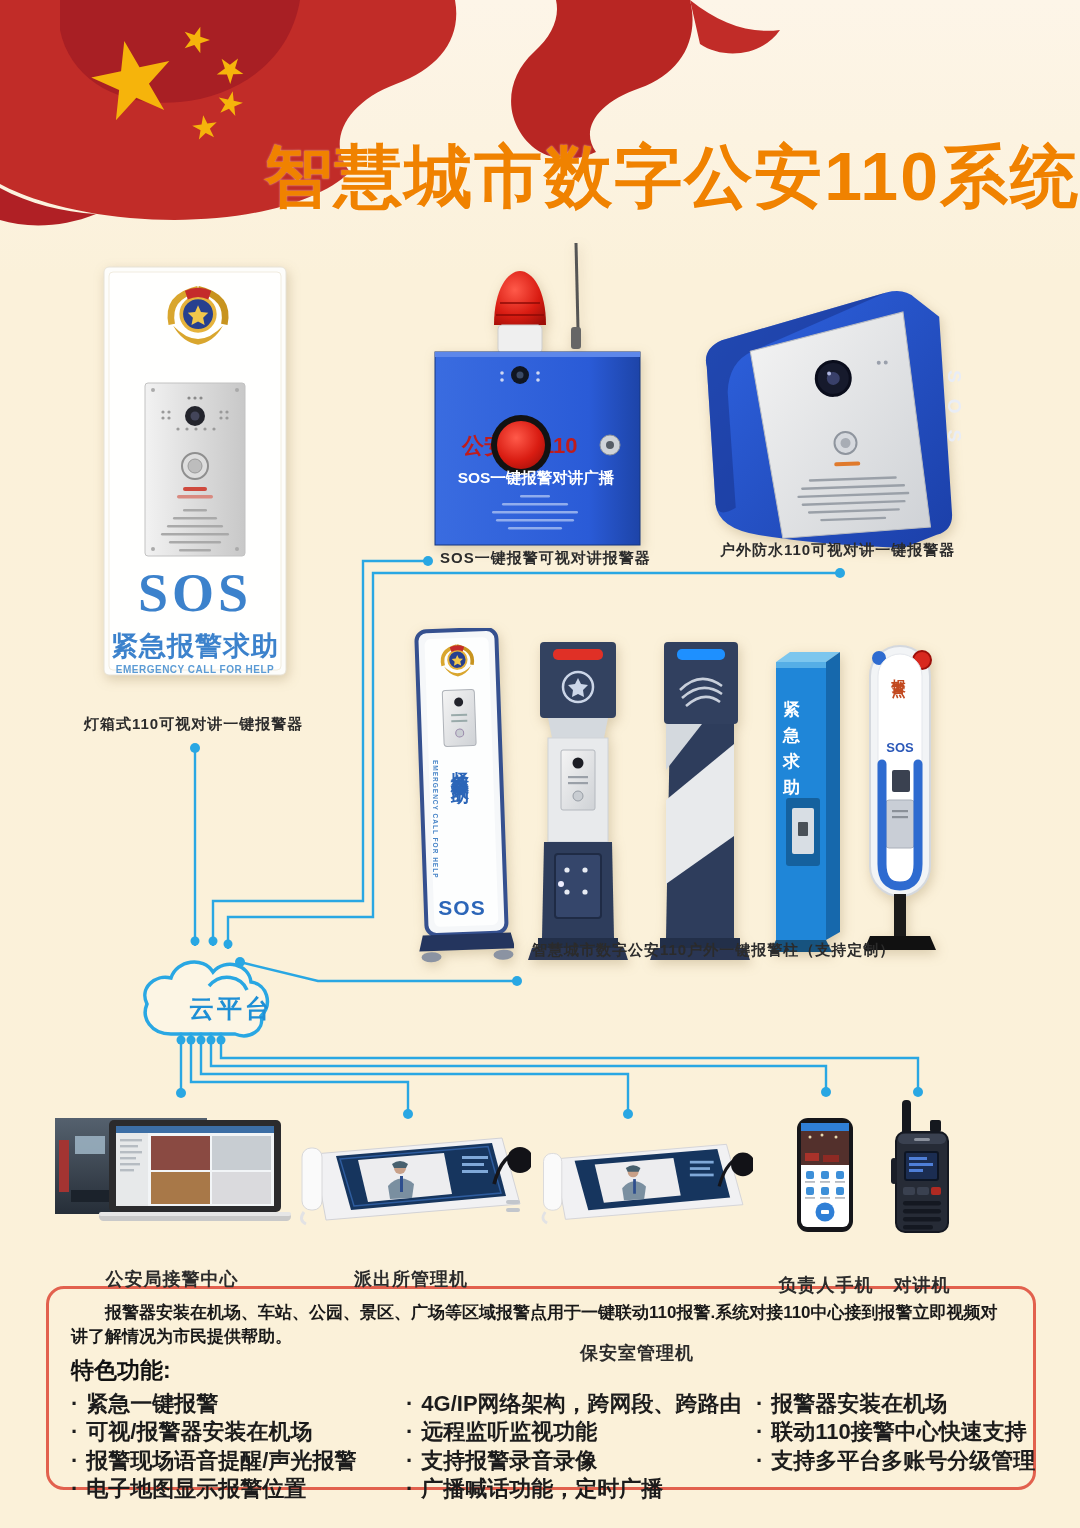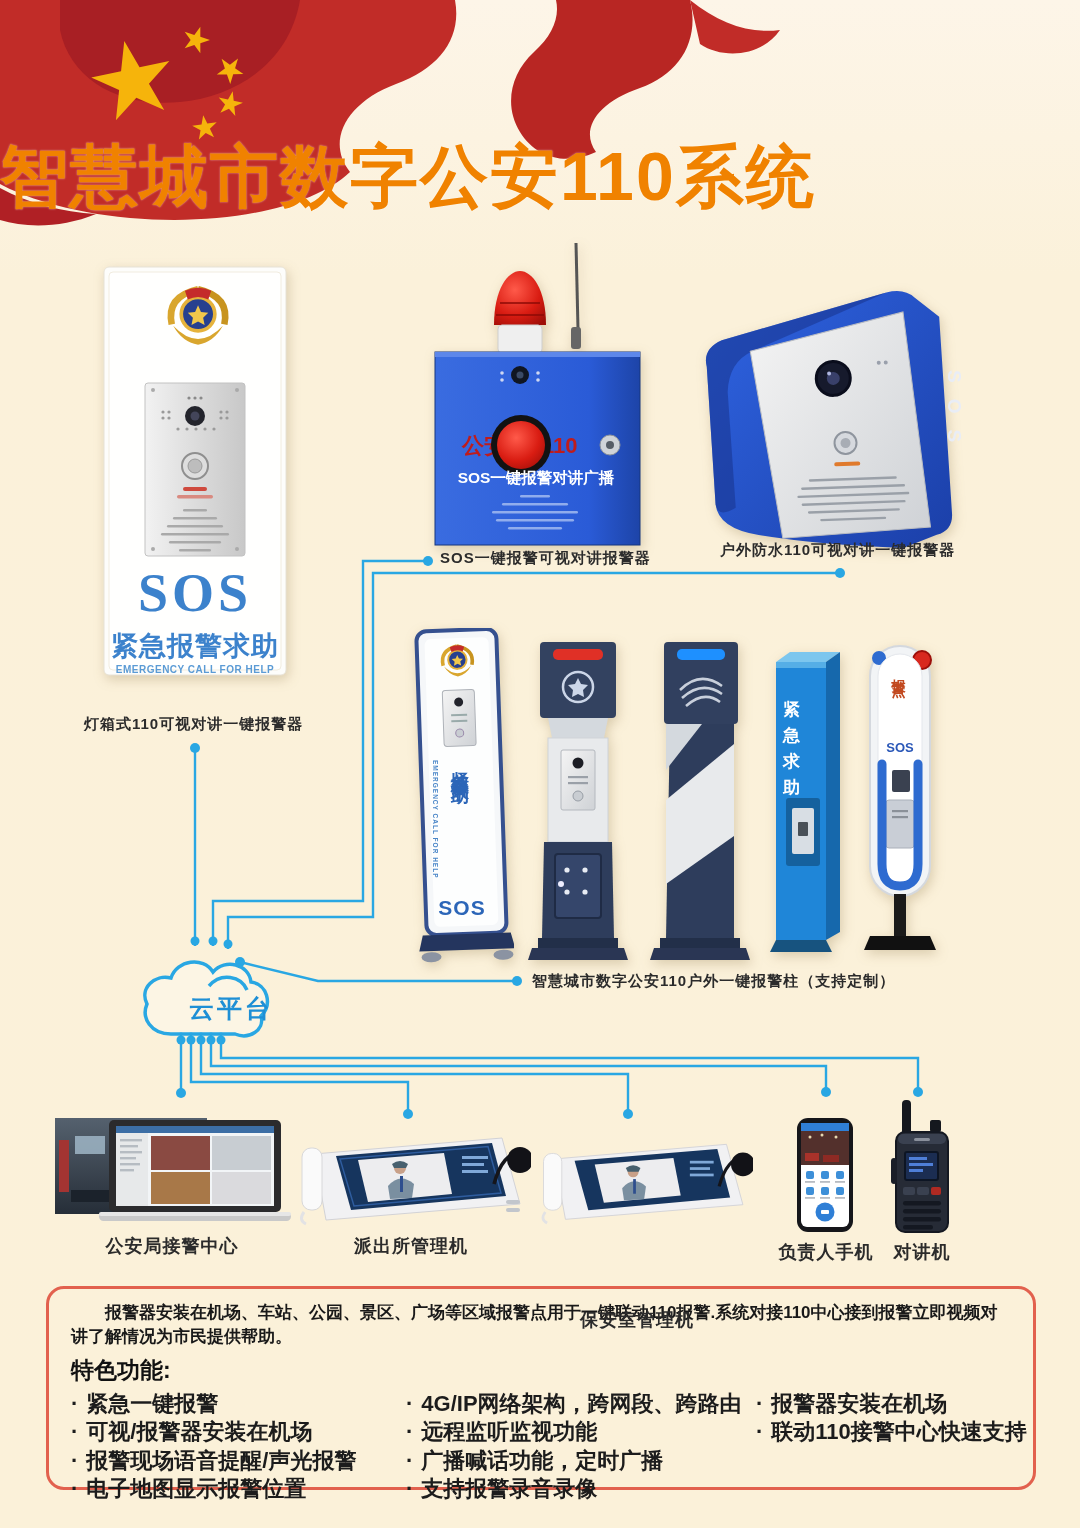--- a/index.html
+++ b/index.html
@@ -6,33 +6,33 @@
   body { background:#e8e0cc; font-family:"Liberation Sans","DejaVu Sans",sans-serif; }
   .page{
     position:relative; width:1080px; height:1528px; margin:0 auto; overflow:hidden;
     background:linear-gradient(180deg,#fdf5e8 0%,#fbf1da 18%,#fbf1d9 100%);
   }
   .abs{ position:absolute; }
   svg{ display:block; }
 
   
   .title{
-    position:absolute; top:132px; left:0; width:100%; text-align:left;
+    position:absolute; top:132px; left:0; width:100%; text-align:right;
     font-size:68px; font-weight:900; color:#f08200; letter-spacing:2px; z-index:3;
     text-shadow:0 0 2px rgba(255,255,255,.6);
   }
 
   
   .lbl{
     position:absolute; font-size:15px; font-weight:700; color:#2b2b2b;
     letter-spacing:1px; white-space:nowrap; z-index:4;
   }
   .term-lbl{
     position:absolute; font-size:18px; font-weight:700; color:#2b2b2b;
-    letter-spacing:1px; white-space:nowrap; z-index:4; text-align:center; transform:translateX(-50%);
+    letter-spacing:1px; white-space:nowrap; z-index:4; text-align:center; transform:translateX(-50%);margin-top:33px;
   }
 
   
   .cloud-text{
     position:absolute; left:133px; top:992px; width:140px; text-align:right;
     font-size:25px; font-weight:800; color:#1e8fd5; letter-spacing:3px; z-index:4;
   }
 
   
   .dev{ position:absolute; z-index:2; }
@@ -544,44 +544,45 @@
         <rect x="13" y="117" width="38" height="4.5" rx="2.2"></rect>
           <rect x="13" y="125" width="30" height="4.5" rx="2.2"></rect>
       </g>
       <rect x="1" y="58" width="6" height="26" rx="3" fill="#1a1e28"></rect>
     </svg>
   </div>
 
   <div class="lbl" style="left:84px;top:715px">灯箱式110可视对讲一键报警器</div>
   <div class="lbl" style="left:440px;top:549px">SOS一键报警可视对讲报警器</div>
   <div class="lbl" style="left:720px;top:541px">户外防水110可视对讲一键报警器</div>
-  <div class="lbl" style="left:532px;top:972px">智慧城市数字公安110户外一键报警柱（支持定制）</div>
+  <div class="lbl" style="left:532px;top:941px">智慧城市数字公安110户外一键报警柱（支持定制）</div>
 
   <div class="term-lbl" style="left:172px;top:1234px">公安局接警中心</div>
   <div class="term-lbl" style="left:411px;top:1234px">派出所管理机</div>
   <div class="term-lbl" style="left:637px;top:1308px">保安室管理机</div>
   <div class="term-lbl" style="left:826px;top:1240px">负责人手机</div>
   <div class="term-lbl" style="left:922px;top:1240px">对讲机</div>
 
   <div class="info-box">
     <div class="info-para">报警器安装在机场、车站、公园、景区、广场等区域报警点用于一键联动110报警.系统对接110中心接到报警立即视频对讲了解情况为市民提供帮助。</div>
     <div class="info-feat-title">特色功能:</div>
     <div class="feat-grid">
       <div class="feat-col">
         <div class="feat-item">紧急一键报警</div>
         <div class="feat-item">可视/报警器安装在机场</div>
         <div class="feat-item">报警现场语音提醒/声光报警</div>
         <div class="feat-item">电子地图显示报警位置</div>
       </div>
       <div class="feat-col">
         <div class="feat-item">4G/IP网络架构，跨网段、跨路由</div>
         <div class="feat-item">远程监听监视功能</div>
+        <div class="feat-item">支持报警录音录像</div>
         <div class="feat-item">广播喊话功能，定时广播</div>
-        <div class="feat-item">支持报警录音录像</div>
       </div>
       <div class="feat-col">
         <div class="feat-item">报警器安装在机场</div>
         <div class="feat-item">联动110接警中心快速支持</div>
+        <div class="feat-item">支持多平台多账号分级管理</div>
       </div>
     </div>
   </div>
 
 </div>
 
 </body></html>

